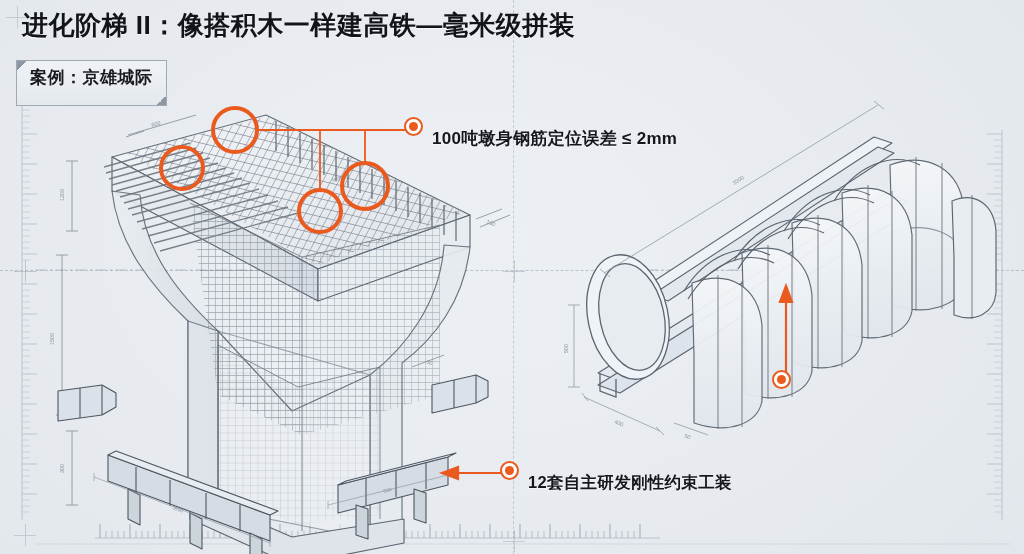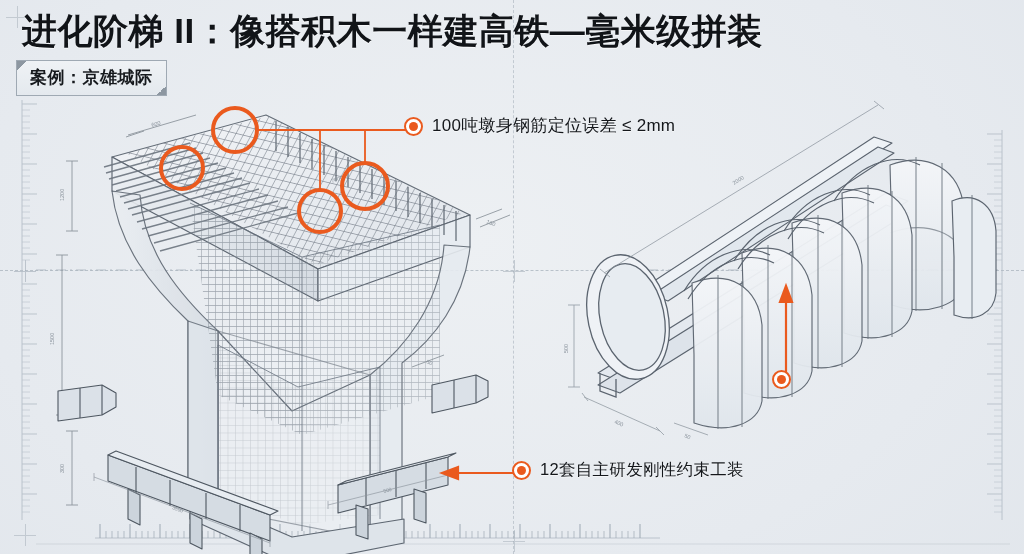--- a/index.html
+++ b/index.html
@@ -26,27 +26,27 @@
   .crosshair{position:absolute;}
   .crosshair:before,.crosshair:after{
     content:"";position:absolute;background:#9aa5b0;
   }
   .crosshair:before{left:0;top:50%;width:100%;height:1px;}
   .crosshair:after{top:0;left:50%;height:100%;width:1px;}
 
   
   #title{
     position:absolute;left:22px;top:8px;
-    font-size:35px;font-weight:700;color:#111418;
+    font-size:26px;font-weight:700;color:#111418;
     letter-spacing:.5px;white-space:nowrap;
     text-shadow:0 1px 0 rgba(255,255,255,.6);
   }
   #case-badge{
     position:absolute;left:16px;top:60px;
-    padding:5px 13px 6px 13px;
+    padding:5px 13px 16px 13px;
     border:1px solid #9fa9b3;
     background:linear-gradient(180deg,#eff2f5 0%,#e4e9ee 100%);
     font-size:17px;font-weight:700;color:#16191d;
     letter-spacing:.5px;
   }
   #case-badge .corner{position:absolute;width:9px;height:9px;}
   #case-badge .corner.tl{left:0;top:0;
     background:linear-gradient(135deg,#8d97a1 0%,#8d97a1 50%,transparent 50%);}
   #case-badge .corner.br{right:0;bottom:0;
     background:linear-gradient(315deg,#8d97a1 0%,#8d97a1 50%,transparent 50%);}
@@ -57,28 +57,29 @@
     flex:0 0 auto;width:19px;height:19px;border-radius:50%;
     background:#fff;border:2.5px solid #ea5a1e;
     box-sizing:border-box;position:relative;margin-top:2px;
   }
   .anno-dot:after{
     content:"";position:absolute;left:50%;top:50%;
     width:9px;height:9px;margin:-4.5px 0 0 -4.5px;
     border-radius:50%;background:#ea5a1e;
   }
   .anno-text{
-    font-size:16.5px;font-weight:400;color:#14171b;
+    font-size:16.5px;font-weight:700;color:#14171b;
     line-height:1.32;white-space:pre-line;letter-spacing:.3px;
     text-shadow:0 1px 0 rgba(255,255,255,.55);
+    margin-top:13px;
   }
   #anno-rebar{left:404px;top:115px;}
   #anno-rebar .anno-text{font-size:17px;}
   #anno-barrier{left:772px;top:368px;}
-  #anno-jig{left:512px;top:459px;}
+  #anno-jig{left:500px;top:459px;}
 
   .leader{position:absolute;pointer-events:none;}
   svg{display:block;overflow:visible;}
   .drw{position:absolute;}
 </style>
 </head>
 <body>
 
 <div id="stage">
 

